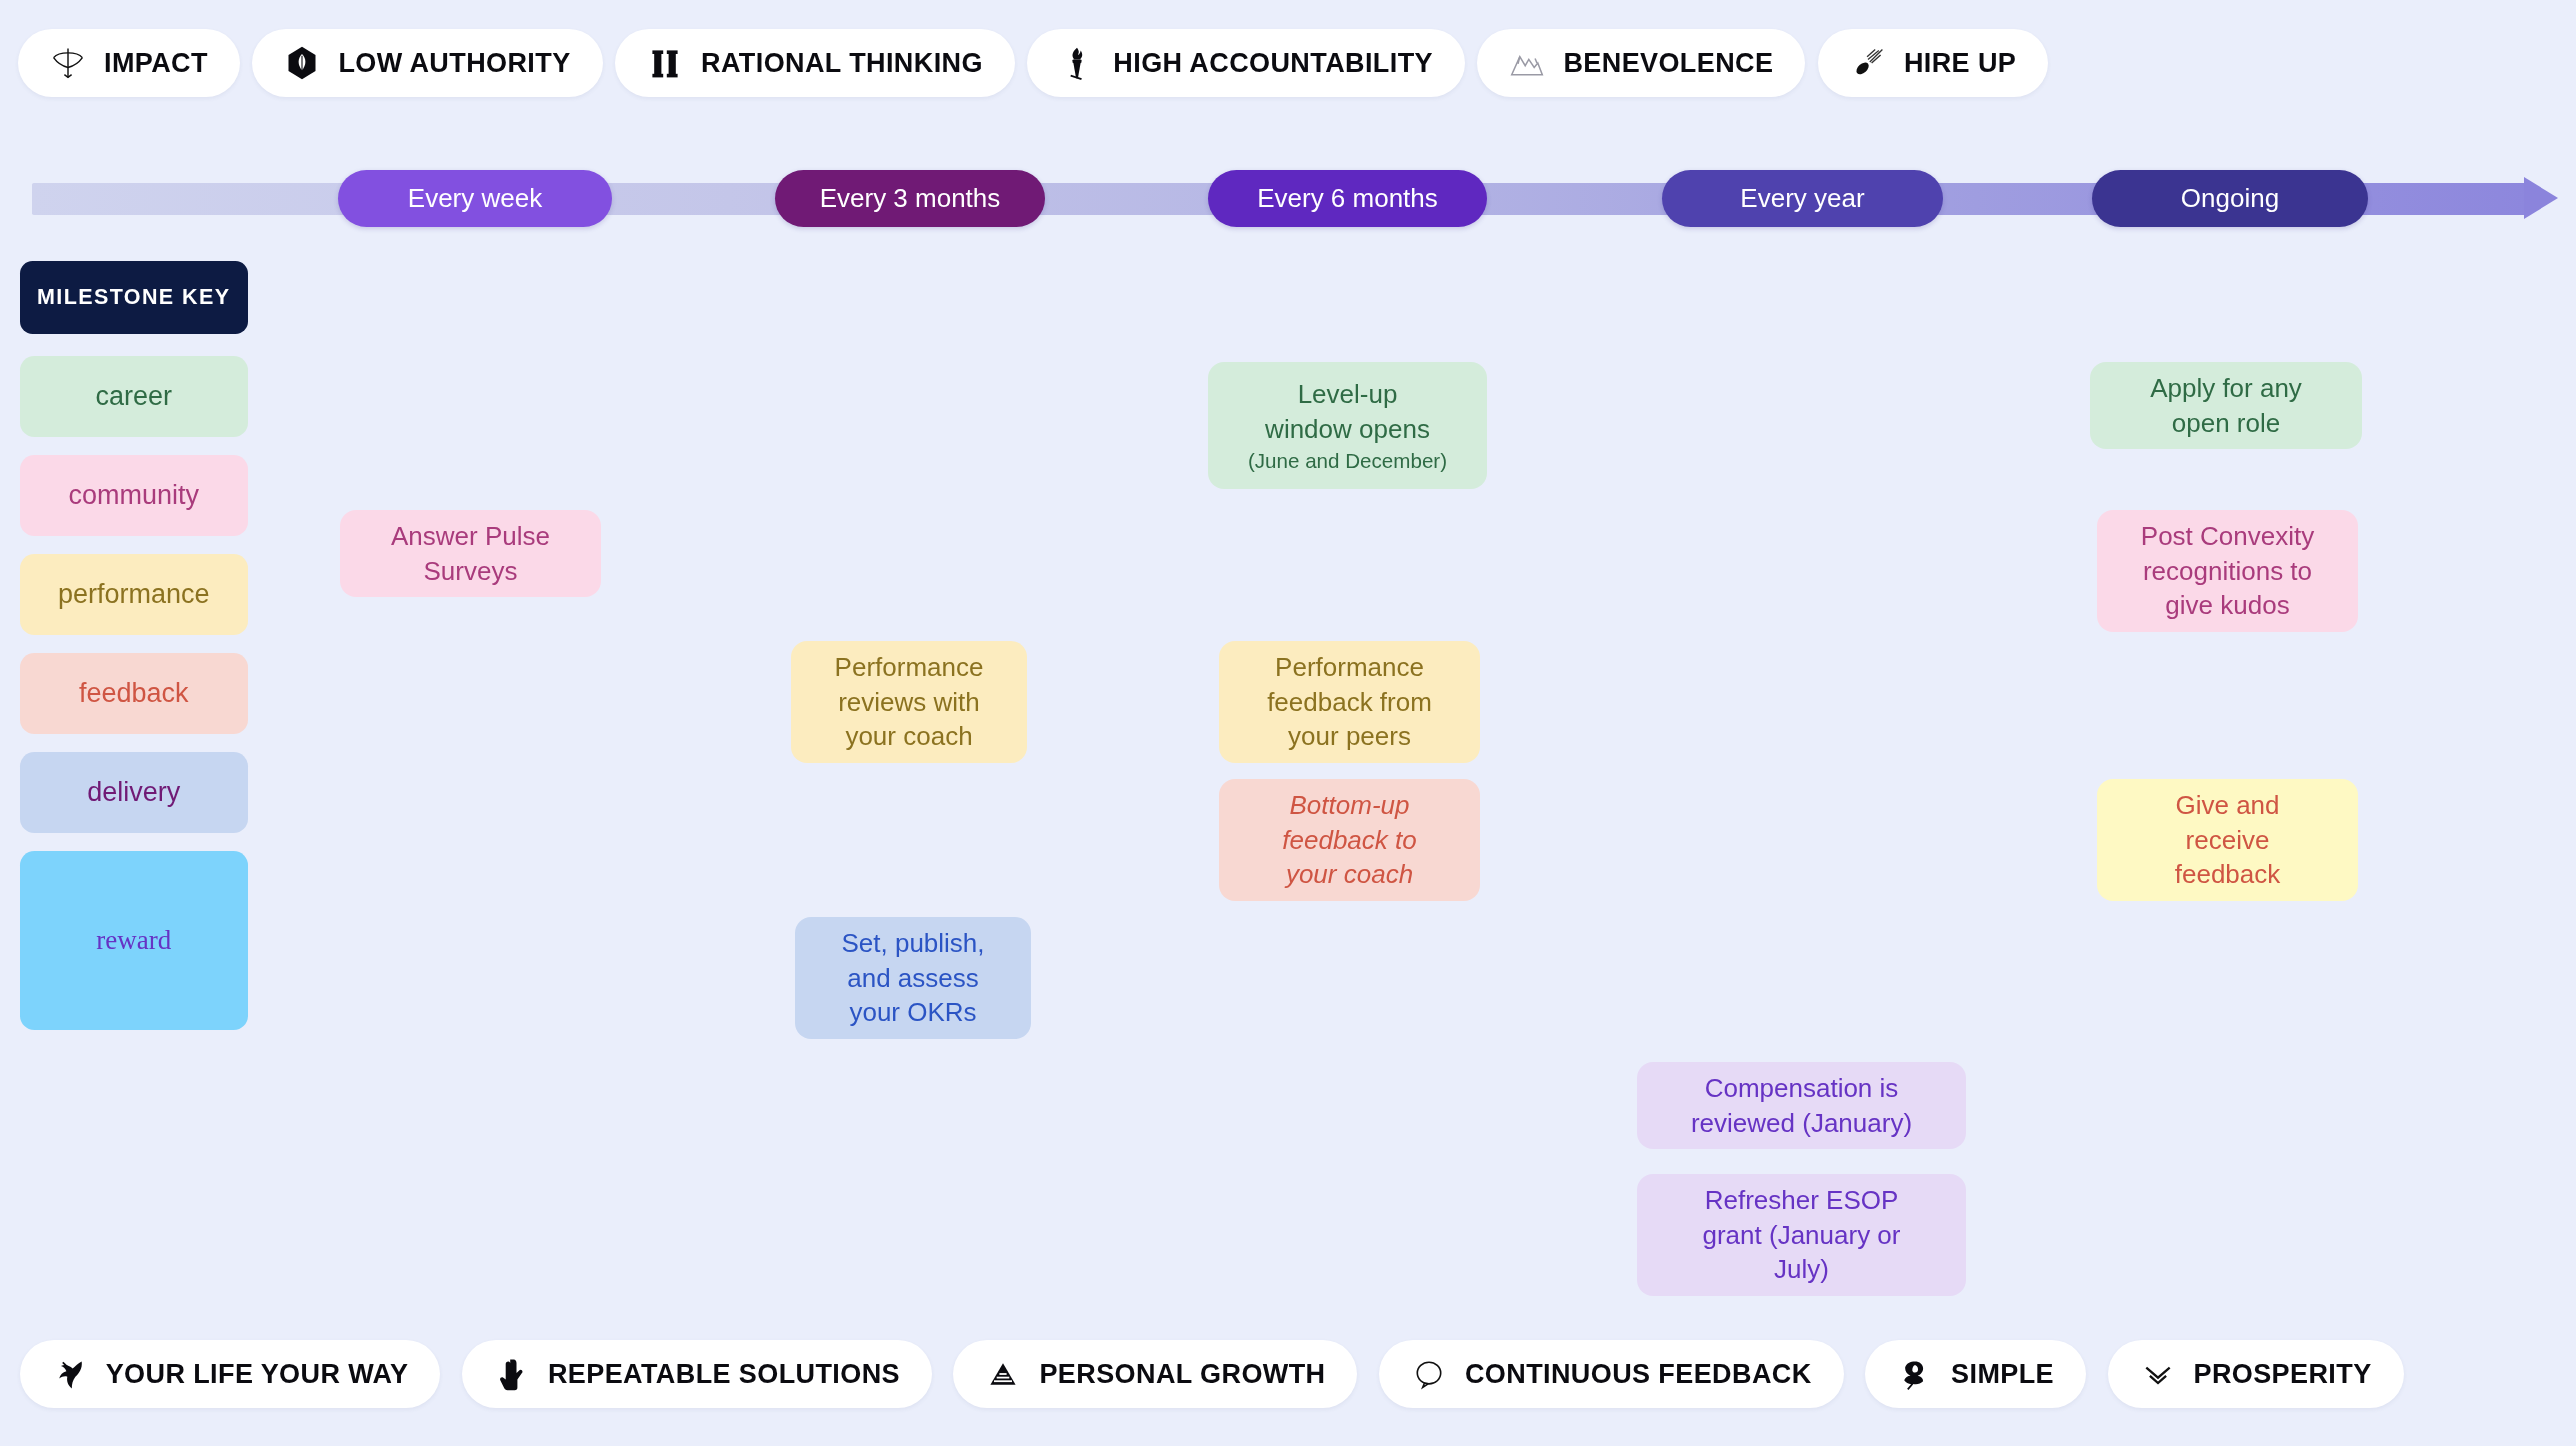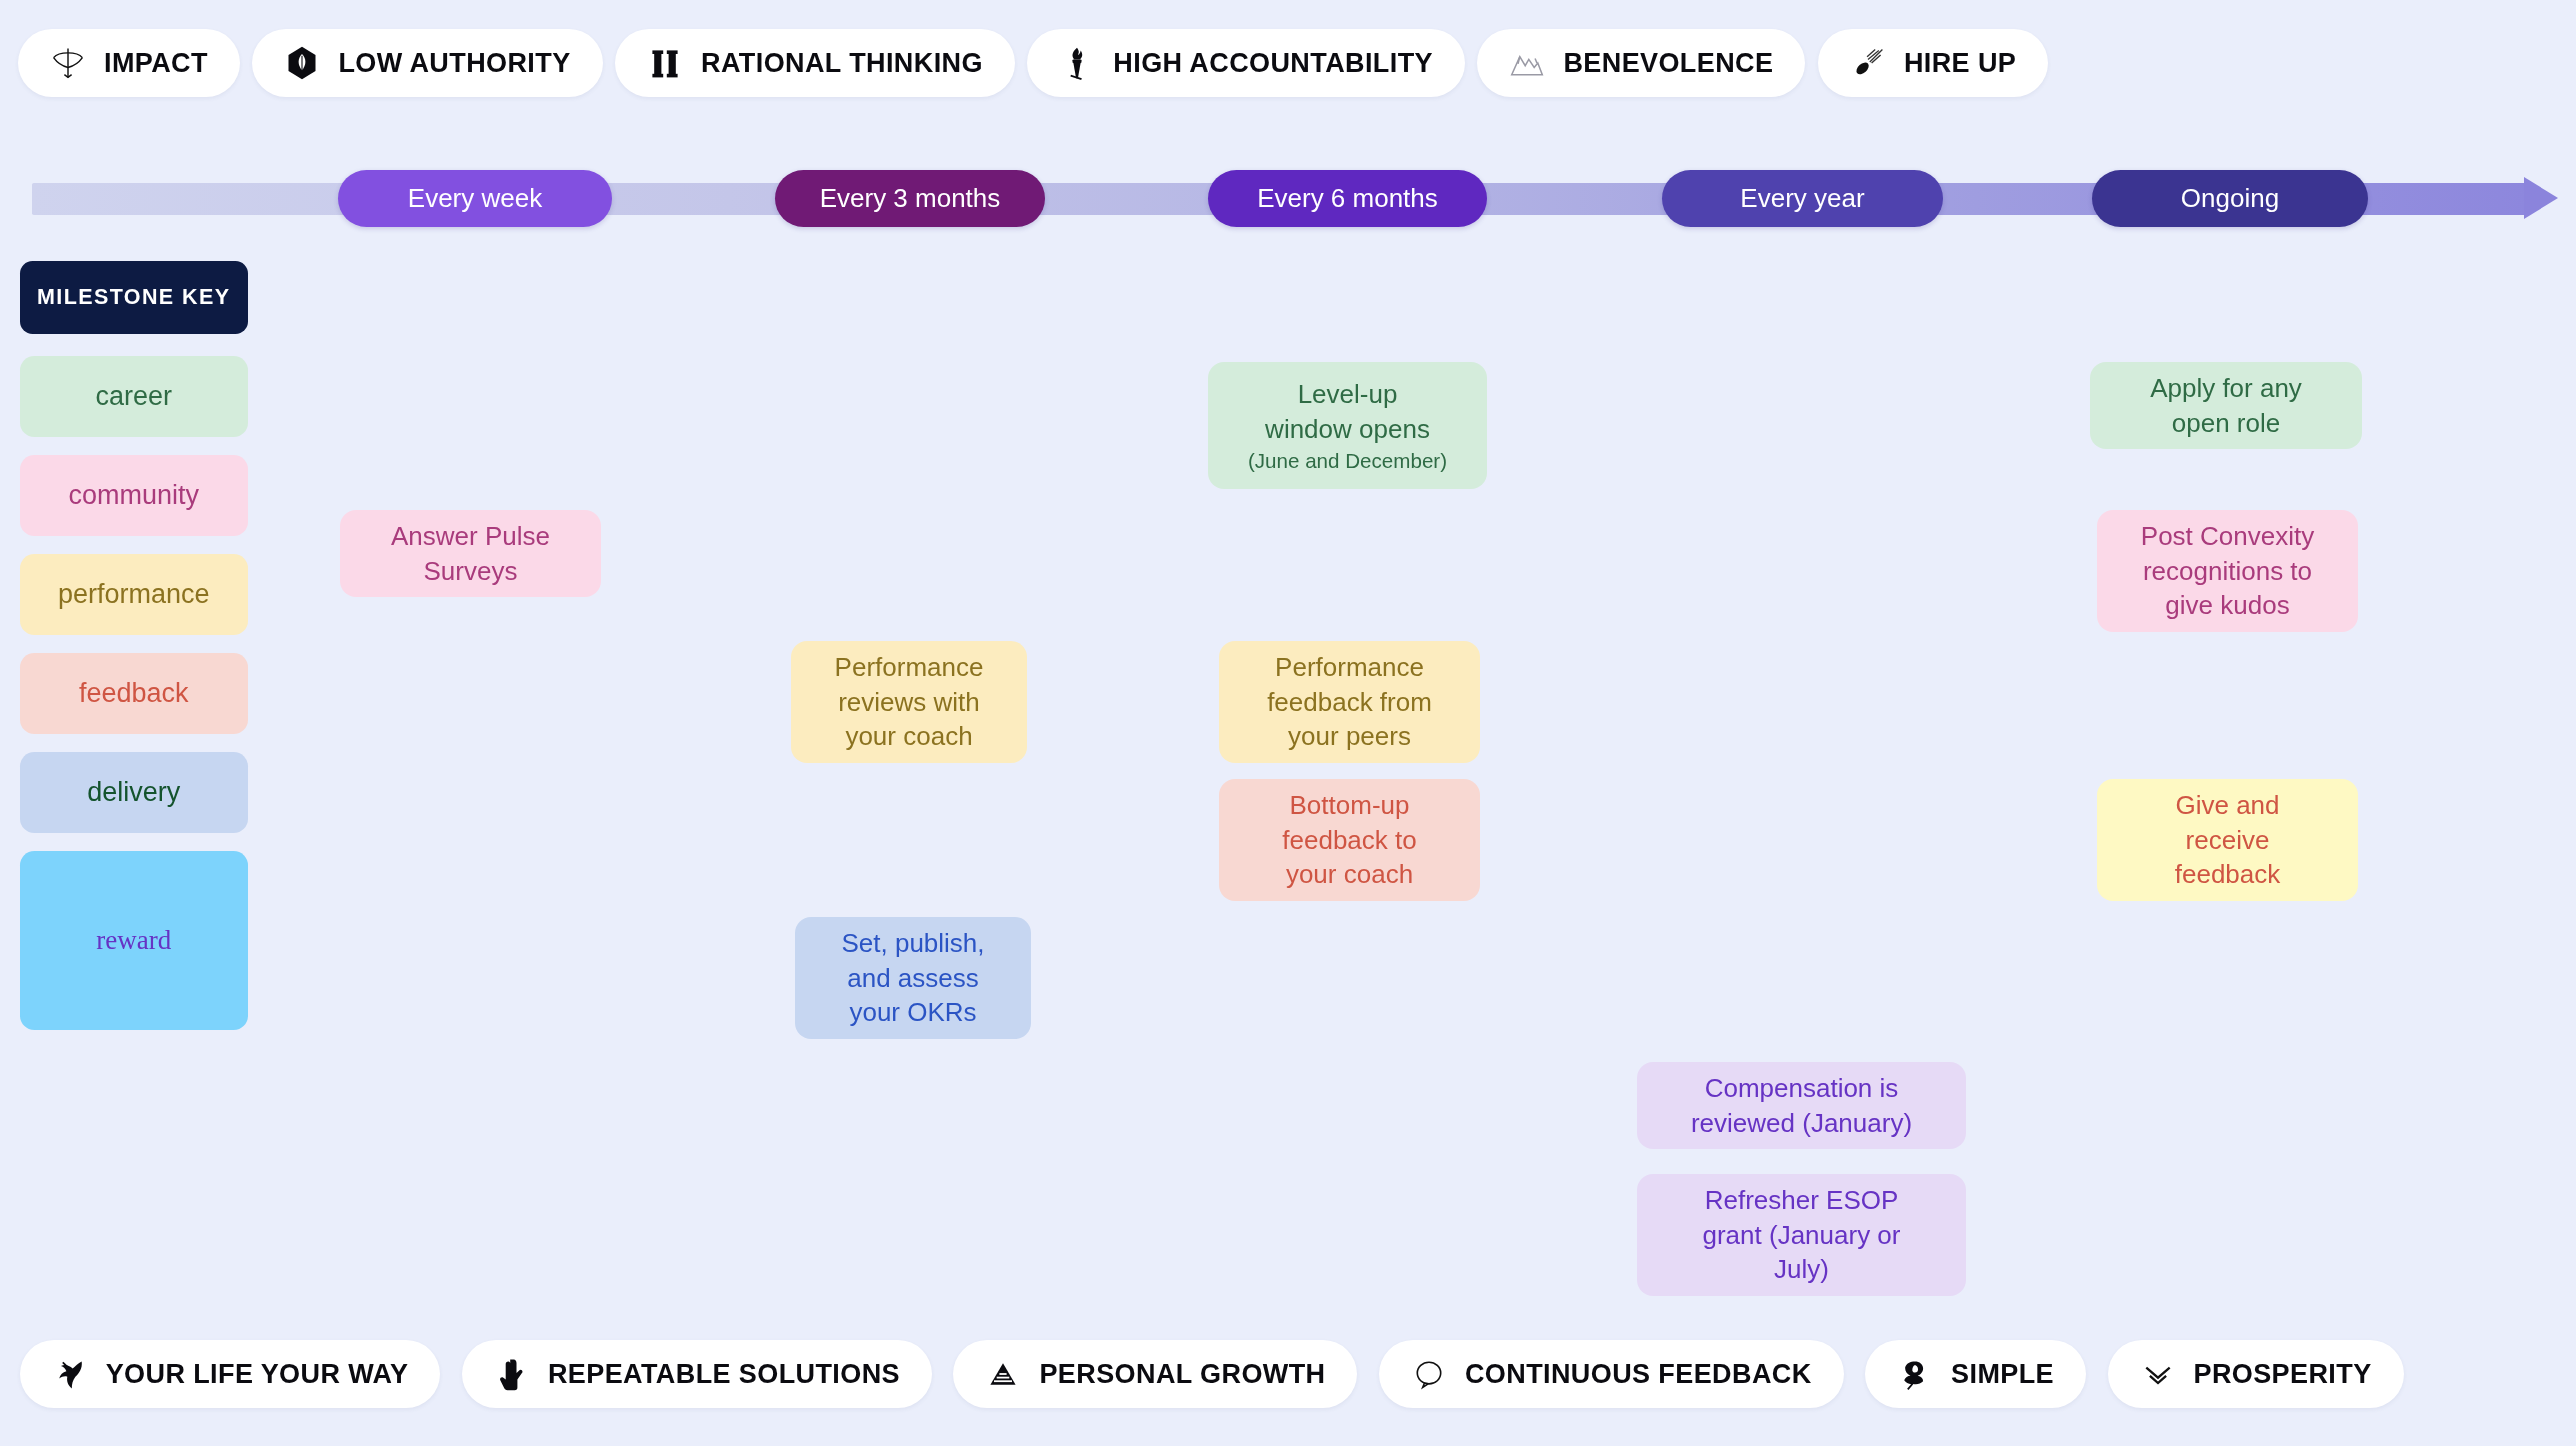--- a/index.html
+++ b/index.html
@@ -252,21 +252,21 @@
       </div>
   </div>
 
   <div class="key-col">
     <div class="key-header">MILESTONE KEY</div>
     <div id="key-items">
         <div class="key-item" style="background: rgb(212, 236, 219); color: rgb(47, 107, 69); height: 81px;">career</div>
         <div class="key-item" style="background: rgb(251, 217, 232); color: rgb(169, 59, 124); height: 81px;">community</div>
         <div class="key-item" style="background: rgb(252, 236, 191); color: rgb(139, 114, 32); height: 81px;">performance</div>
         <div class="key-item" style="background: rgb(248, 216, 210); color: rgb(207, 85, 67); height: 81px;">feedback</div>
-        <div class="key-item" style="background: rgb(198, 214, 241); color: #14532d; height: 81px;">delivery</div>
+        <div class="key-item" style="background: rgb(198, 214, 241); color: #701a75; height: 81px;">delivery</div>
         <div class="key-item" style="background: #7dd3fc; color: rgb(102, 51, 196); height: 179px; font-family: Liberation Serif, serif;">reward</div>
       </div>
   </div>
 
   <div id="cards-layer">
       <div class="card" style="left: 340px; top: 510px; width: 261px; min-height: 82px; background: rgb(251, 217, 232); color: rgb(169, 59, 124);">
         <div style="white-space: pre-line;">Answer Pulse
 Surveys</div>
       </div>
       <div class="card" style="left: 791px; top: 641px; width: 236px; min-height: 116px; background: rgb(252, 236, 191); color: rgb(139, 114, 32);">
@@ -283,21 +283,21 @@
         <div style="white-space: pre-line;">Level-up
 window opens</div>
         <div class="card-sub">(June and December)</div>
       </div>
       <div class="card" style="left: 1219px; top: 641px; width: 261px; min-height: 116px; background: rgb(252, 236, 191); color: rgb(139, 114, 32);">
         <div style="white-space: pre-line;">Performance
 feedback from
 your peers</div>
       </div>
       <div class="card" style="left: 1219px; top: 779px; width: 261px; min-height: 116px; background: rgb(248, 216, 210); color: rgb(207, 85, 67);">
-        <div style="white-space: pre-line;">Bottom-up
+        <div style="white-space: pre-line; font-style: italic;">Bottom-up
 feedback to
 your coach</div>
       </div>
       <div class="card" style="left: 1637px; top: 1062px; width: 329px; min-height: 86px; background: rgb(230, 218, 246); color: rgb(102, 51, 196);">
         <div style="white-space: pre-line;">Compensation is
 reviewed (January)</div>
       </div>
       <div class="card" style="left: 1637px; top: 1174px; width: 329px; min-height: 116px; background: rgb(230, 218, 246); color: rgb(102, 51, 196);">
         <div style="white-space: pre-line;">Refresher ESOP
 grant (January or

